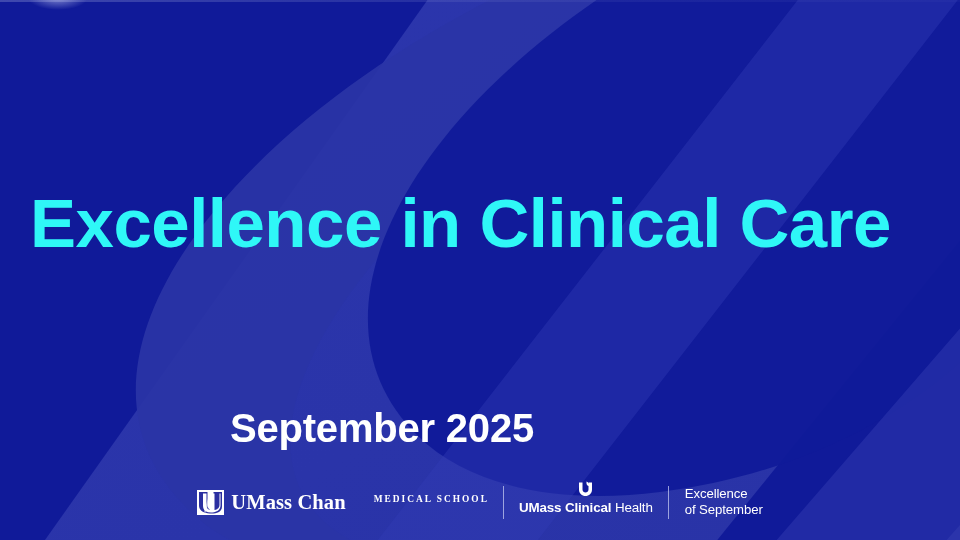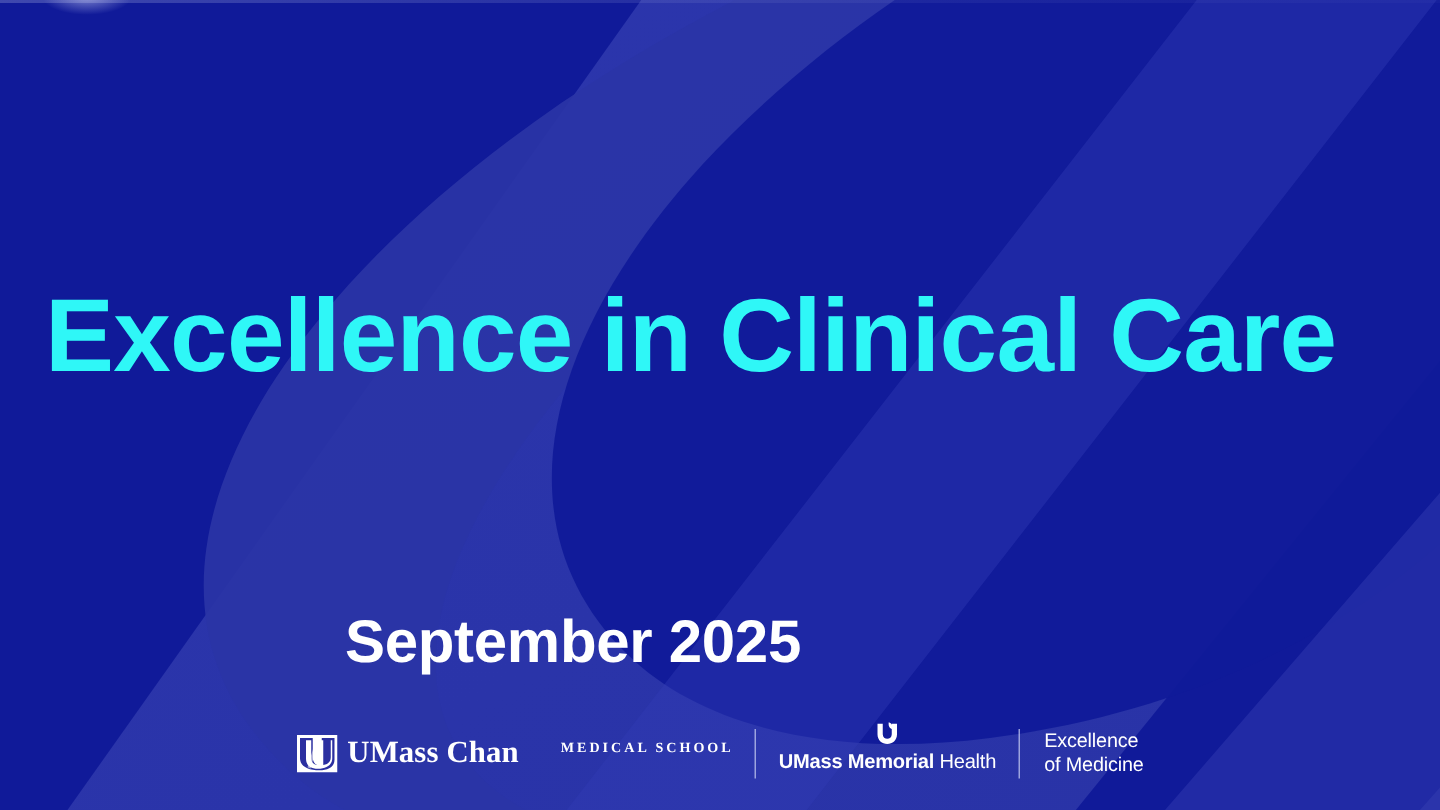--- a/index.html
+++ b/index.html
@@ -260,27 +260,27 @@
 
     <div class="divider"></div>
 
     <div class="logo-unit umm-lockup">
       <svg class="umm-mark" viewBox="0 0 34 32" aria-hidden="true">
         <path d="M4 3 L4 17 C4 25 10 30 17 30 C24 30 30 25 30 17 L30 3 L23 3 L23 17
                  C23 21 20 23 17 23 C14 23 11 21 11 17 L11 3 Z" fill="#ffffff"></path>
         <path d="M19 1 C23 2 25 6 24 10 C21 10 18 7 19 1 Z" fill="#ffffff"></path>
       </svg>
       <div class="umm-words">
-        <b>UMass Memorial</b><span> Health</span>
+        <b>UMass Clinical</b><span> Health</span>
       </div>
     </div>
 
     <div class="divider"></div>
 
     <div class="logo-unit dept-lockup">
       <div>
         <div class="dept-line">Excellence</div>
-        <div class="dept-line">of Medicine</div>
+        <div class="dept-line">of September</div>
       </div>
     </div>
 
   </div>
 </div>
 
 </body></html>

